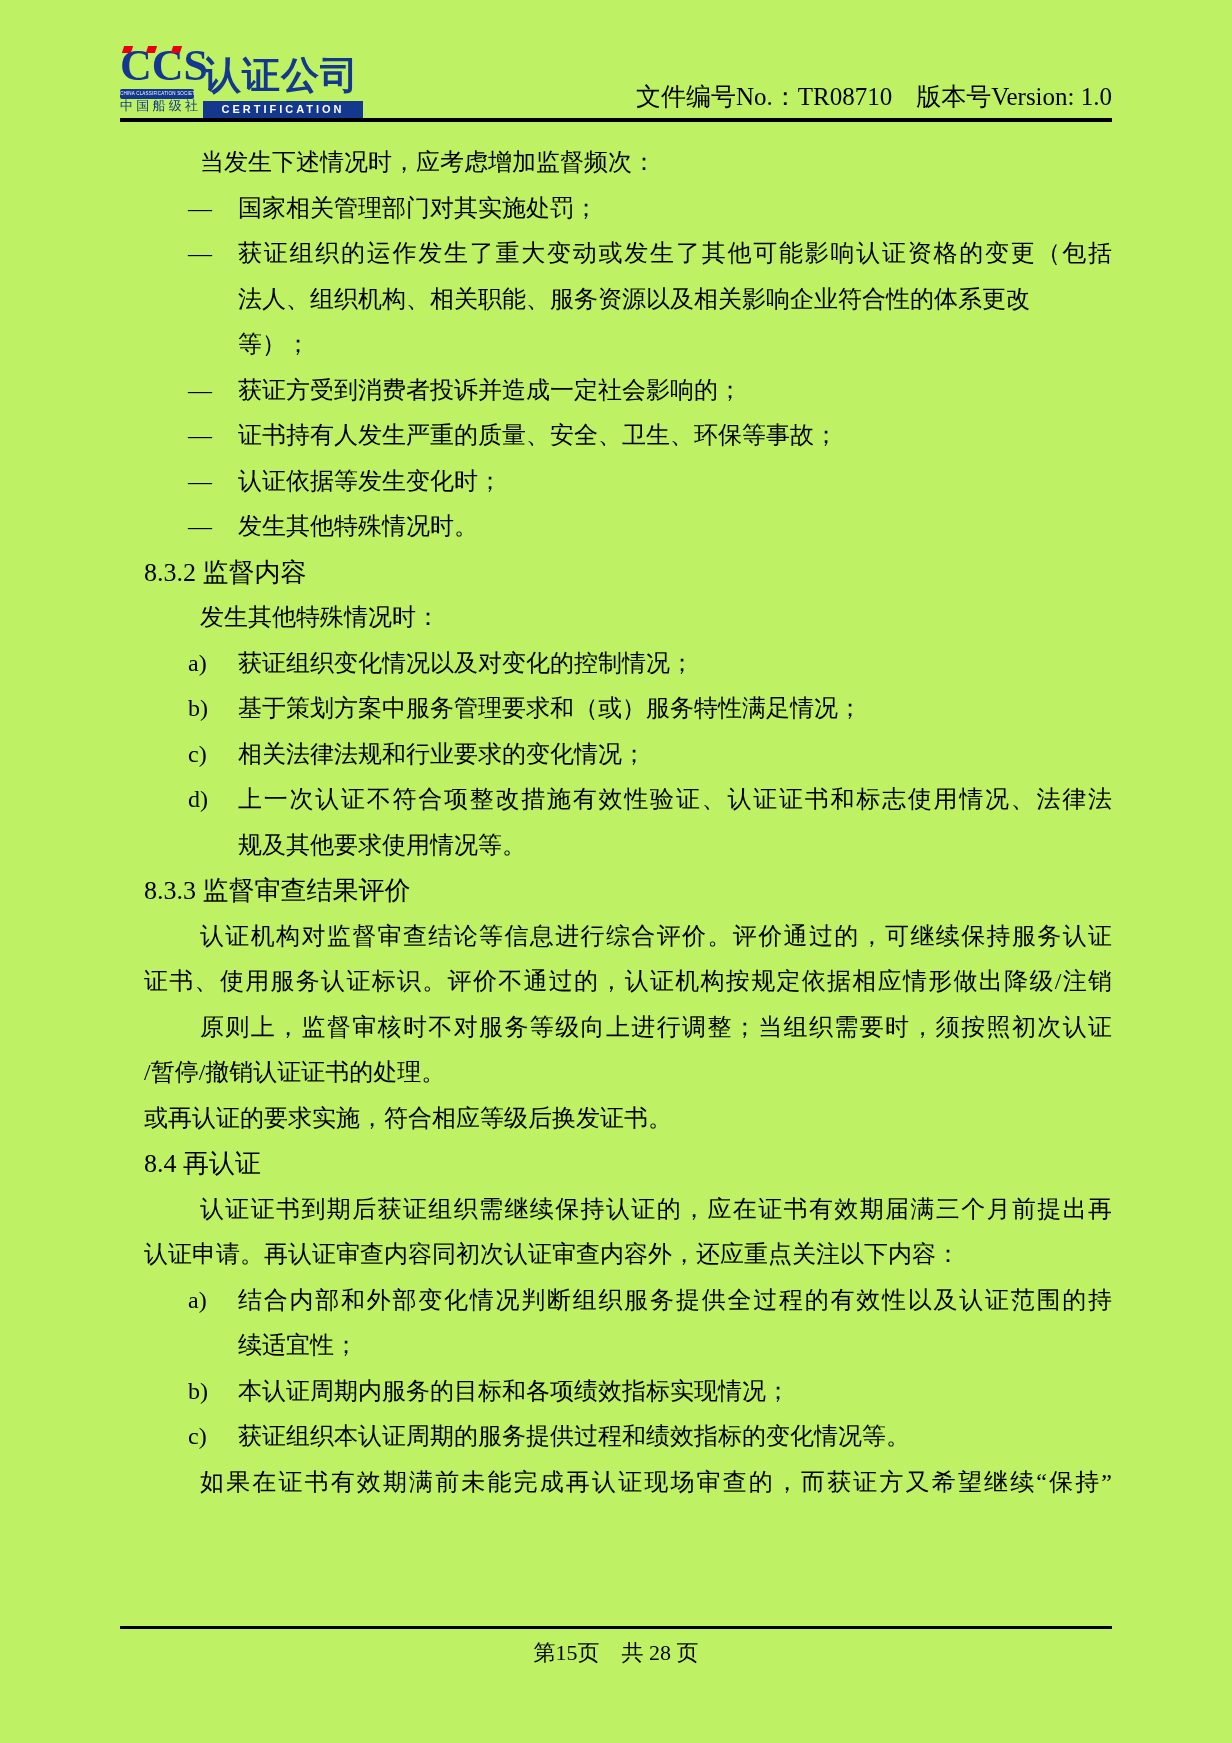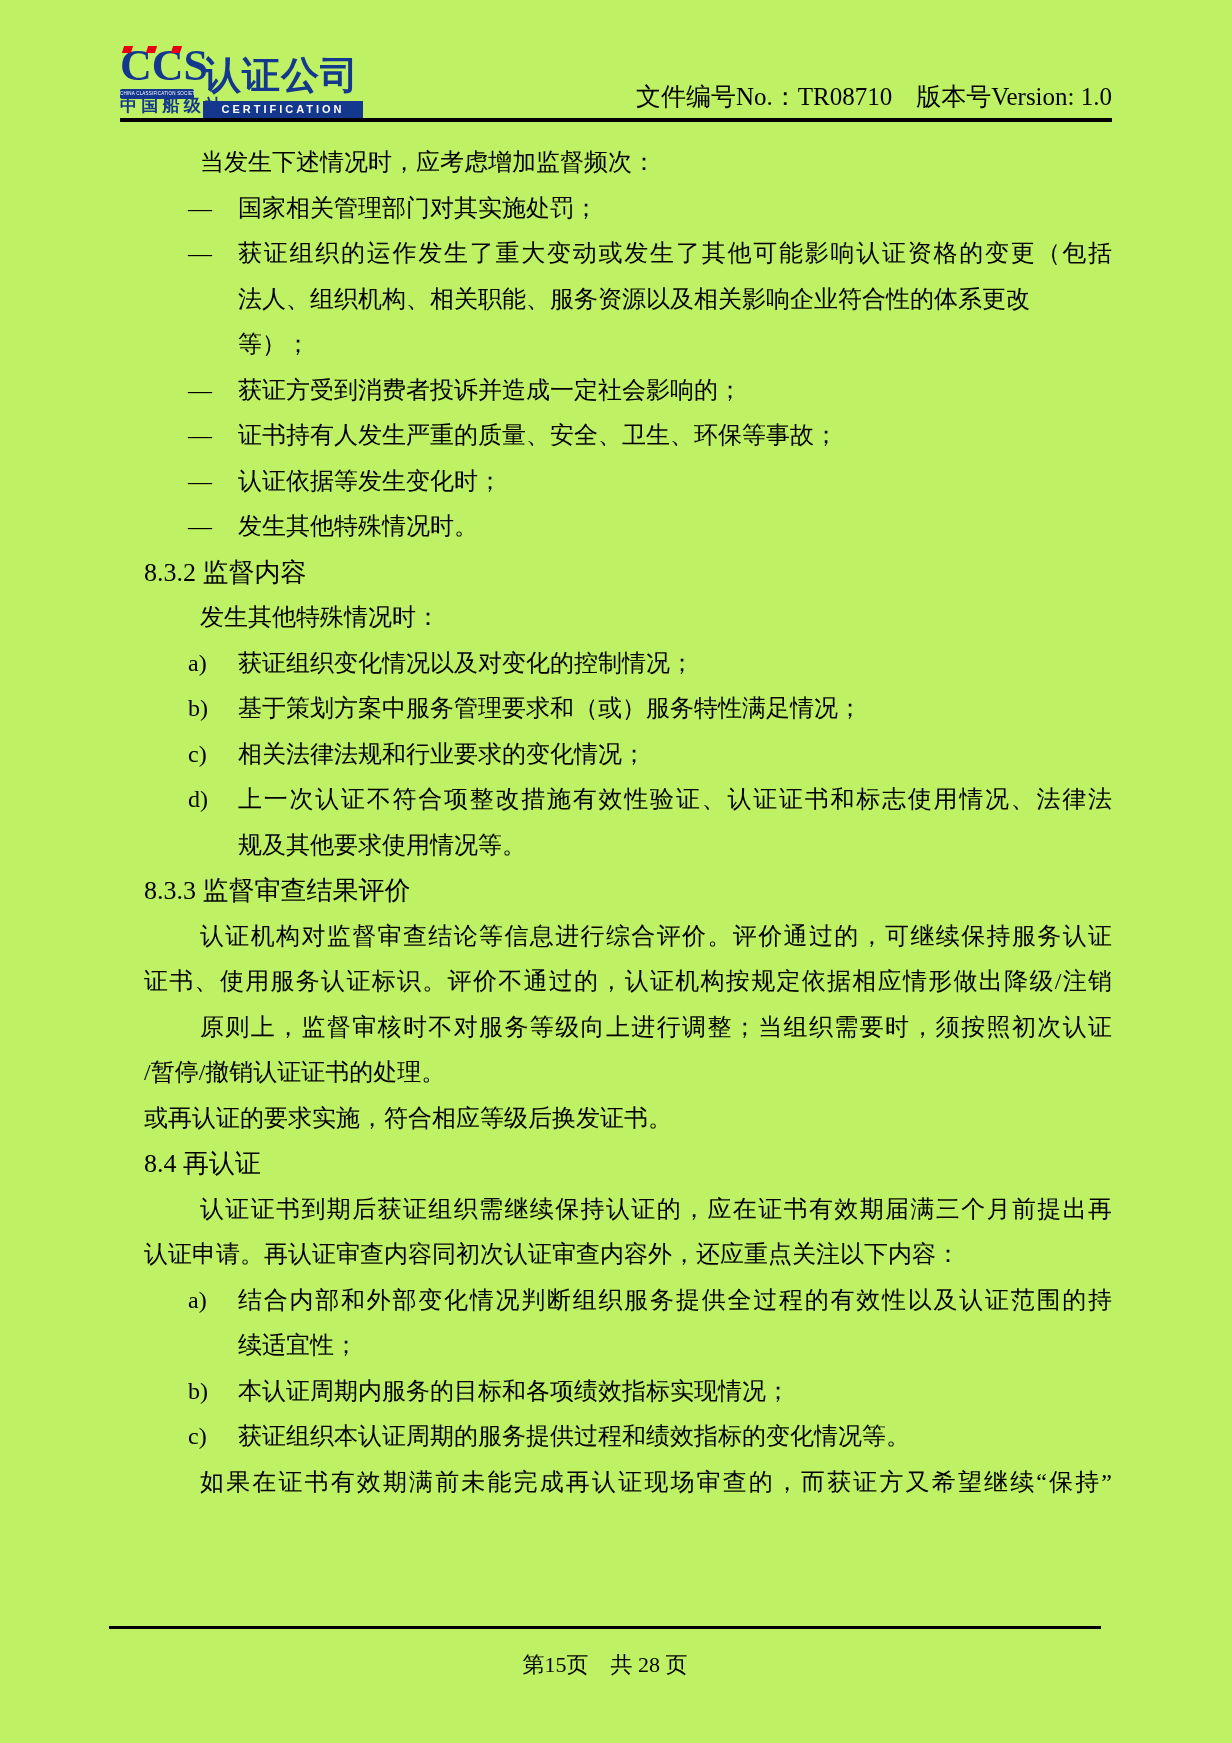--- a/index.html
+++ b/index.html
@@ -31,22 +31,22 @@
   .a1{left:3px;top:2px;}
   .a2{left:27px;top:2px;}
   .a3{left:52px;top:2px;}
   .soc-bar{
     margin-top:1px;width:74px;height:10px;background:#14388e;border-radius:2px;
     color:#fff;font-family:"Liberation Sans","DejaVu Sans",sans-serif;
     font-size:4.5px;line-height:10px;text-align:center;letter-spacing:0.2px;
     overflow:hidden;white-space:nowrap;
   }
   .soc-cn{
-    width:74px;margin-top:0px;color:#14388e;font-weight:bold;
-    font-size:17px;line-height:13px;white-space:nowrap;
+    width:74px;margin-top:0px;color:#14388e;font-weight:normal;
+    font-size:13px;line-height:13px;white-space:nowrap;
     display:flex;justify-content:space-between;
   }
   .logo-right{width:160px;}
   .company{
     color:#14388e;font-weight:bold;font-size:38px;line-height:40px;
     letter-spacing:1px;white-space:nowrap;margin-top:11px;
   }
   .cert-bar{
     margin-top:6px;width:160px;height:17px;background:#14388e;
     color:#fff;font-family:"Liberation Sans","DejaVu Sans",sans-serif;
@@ -75,23 +75,23 @@
   .line.j{
     white-space:normal;
     text-align:justify;
     text-align-last:justify;
     text-justify:inter-character;
     overflow:hidden;
   }
 
   
   .footer{
-    position:absolute;left:109px;top:1626px;width:992px;
+    position:absolute;left:120px;top:1626px;width:992px;
     border-top:3px solid #000;
-    text-align:center;font-size:22px;line-height:26px;padding-top:23px;
+    text-align:center;font-size:22px;line-height:26px;padding-top:11px;
     white-space:nowrap;
   }
   .footer .total{margin-left:22px;}
 </style>
 </head>
 <body>
 
 <div class="page">
 
   <div class="header">

